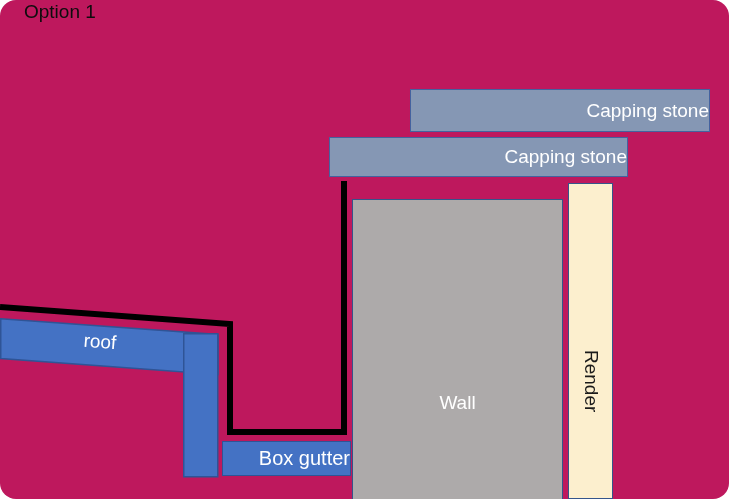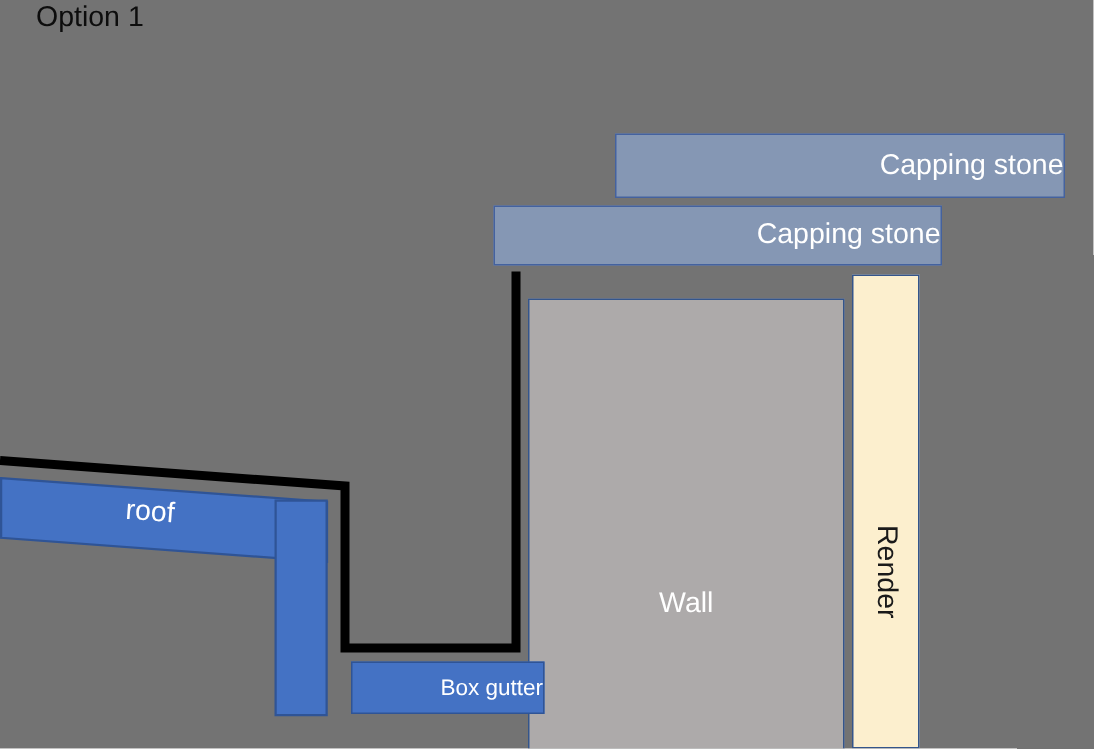--- a/index.html
+++ b/index.html
@@ -1,23 +1,24 @@
 <!DOCTYPE html>
 <html style="--accent-blue: #4472C4; --accent-blue-border: #2F5496; --capping-fill: #8597B4; --capping-border: #44629F; --wall-fill: #ADAAAA; --wall-border: #34558B; --render-fill: #FCEFCE; --render-border: #34558B; --membrane-black: #000000; --label-light: #FFFFFF; --label-dark: #1A1A1A;"><head>
 <meta charset="utf-8">
 <style>
   html, body { margin: 0; padding: 0; background: #ffffff; }
   * { box-sizing: border-box; }
   .canvas {
     position: relative;
     width: 729px;
     height: 499px;
-    background: #737373;
+    background: #be185d;
     overflow: hidden;
     font-family: "Liberation Sans", sans-serif;
+    border-radius: 16px;
   }
   .slide-title {
     position: absolute;
     left: 24px;
     top: 0px;
     font-size: 19px;
     line-height: 24px;
     color: #0d0d0d;
   }
   .shape {
@@ -70,22 +71,21 @@
     text-align: center;
     color: var(--label-light);
     font-size: 19px;
     transform: rotate(4.3deg);
   }
   .box-gutter {
     left: 222px; top: 441px; width: 129px; height: 35px;
     background: var(--accent-blue);
     border: 1.5px solid var(--accent-blue-border);
     color: var(--label-light);
-    font-size: 15px;
-    margin-left: 12px;
+    font-size: 20px;
   }
   .diagram-svg {
     position: absolute;
     left: 0; top: 0;
     width: 729px; height: 499px;
   }
   .roof-poly, .upstand-rect {
     fill: var(--accent-blue);
     stroke: var(--accent-blue-border);
     stroke-width: 1.5;

